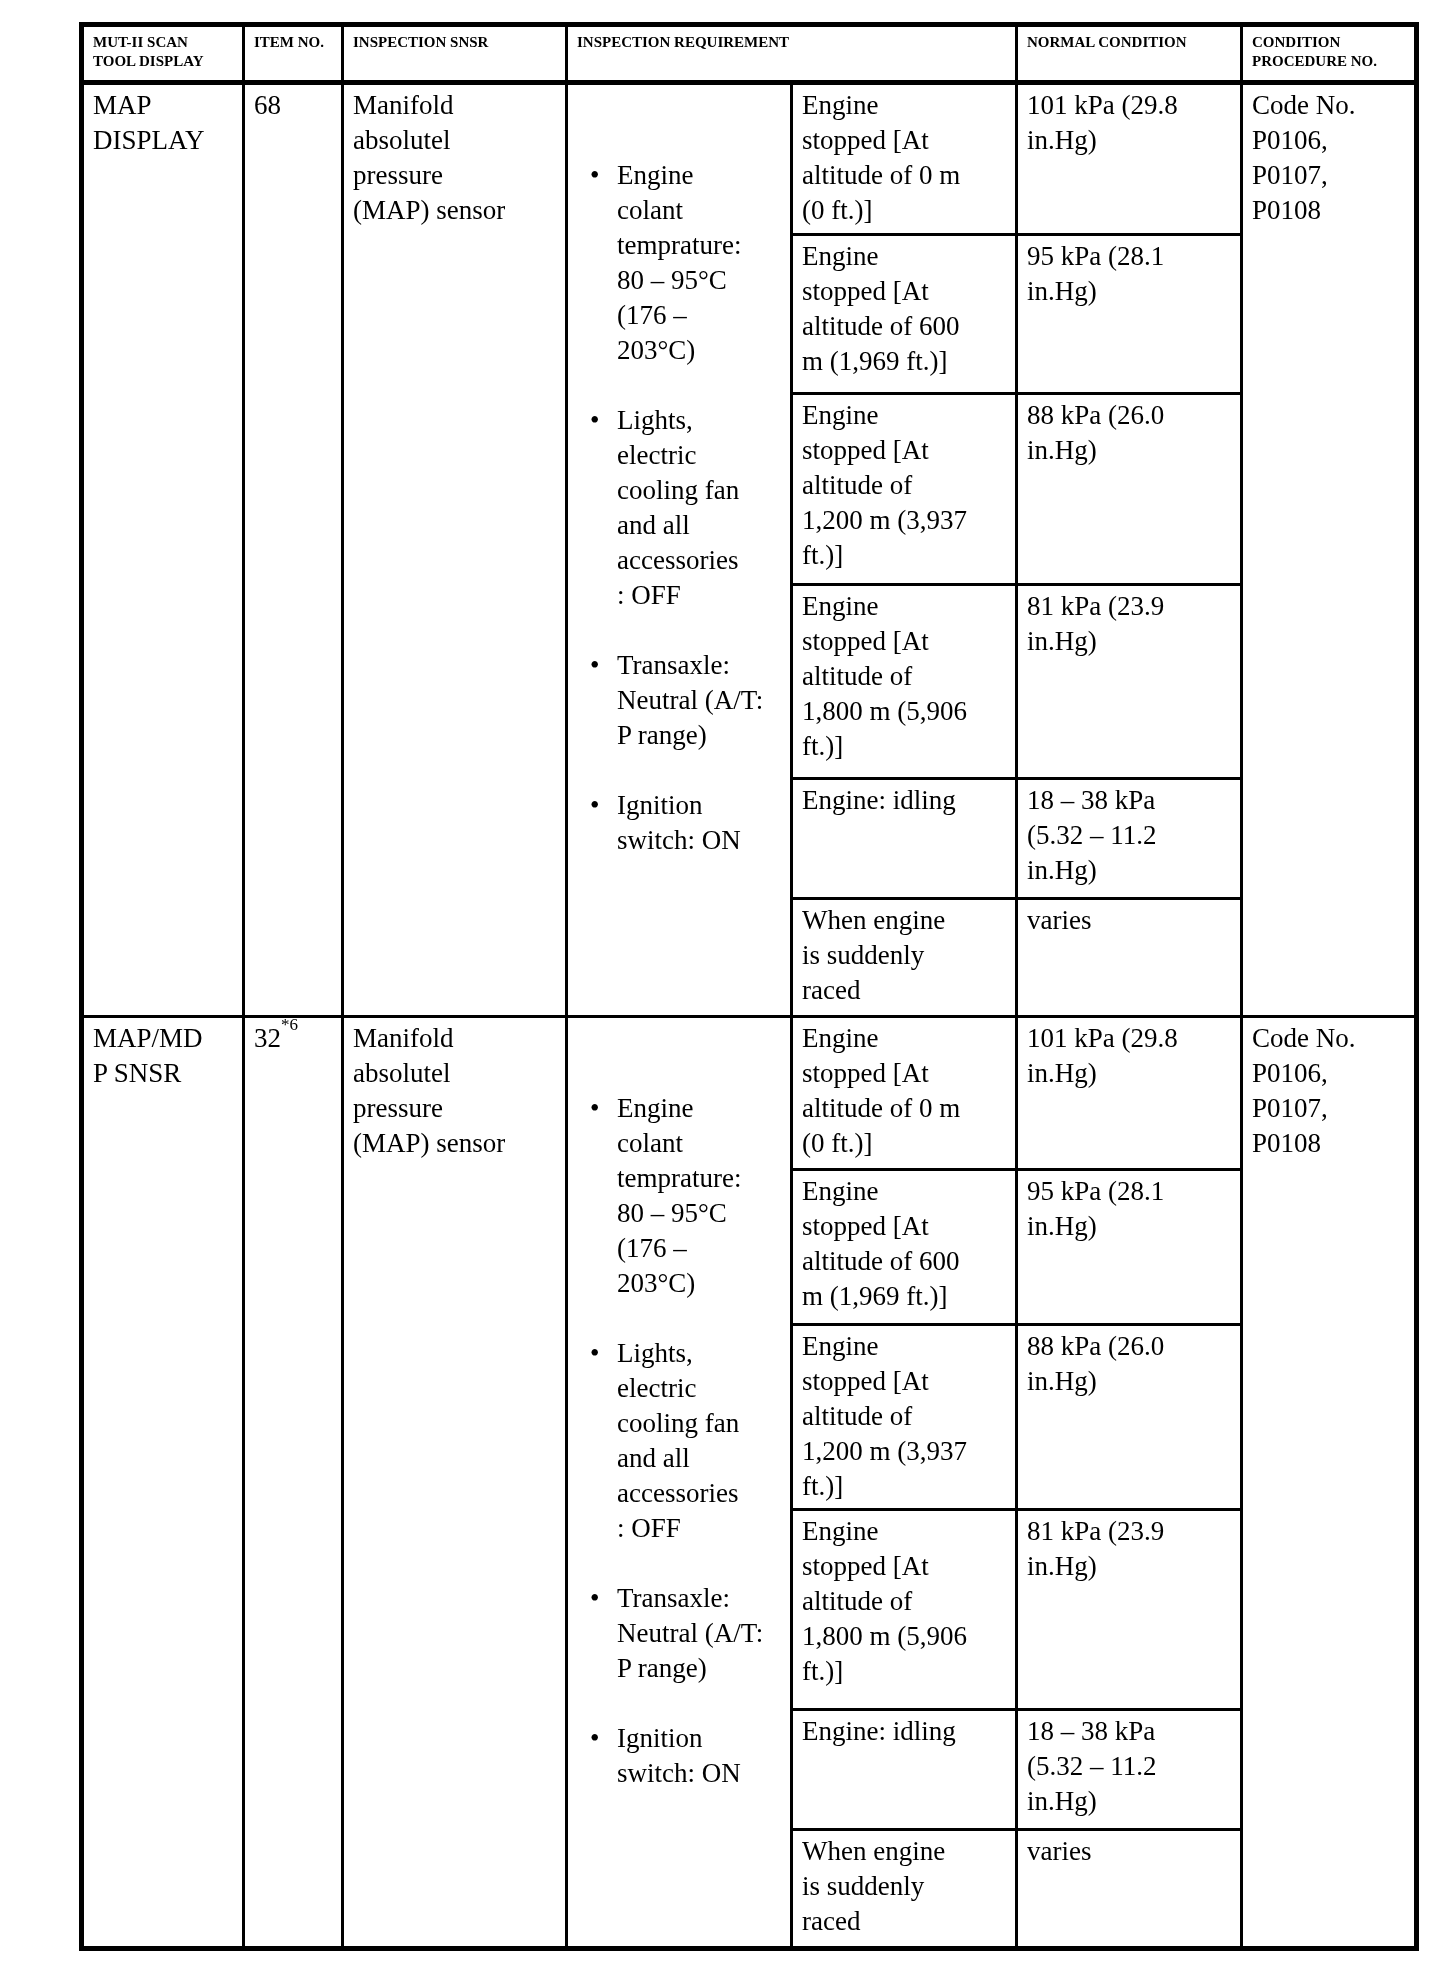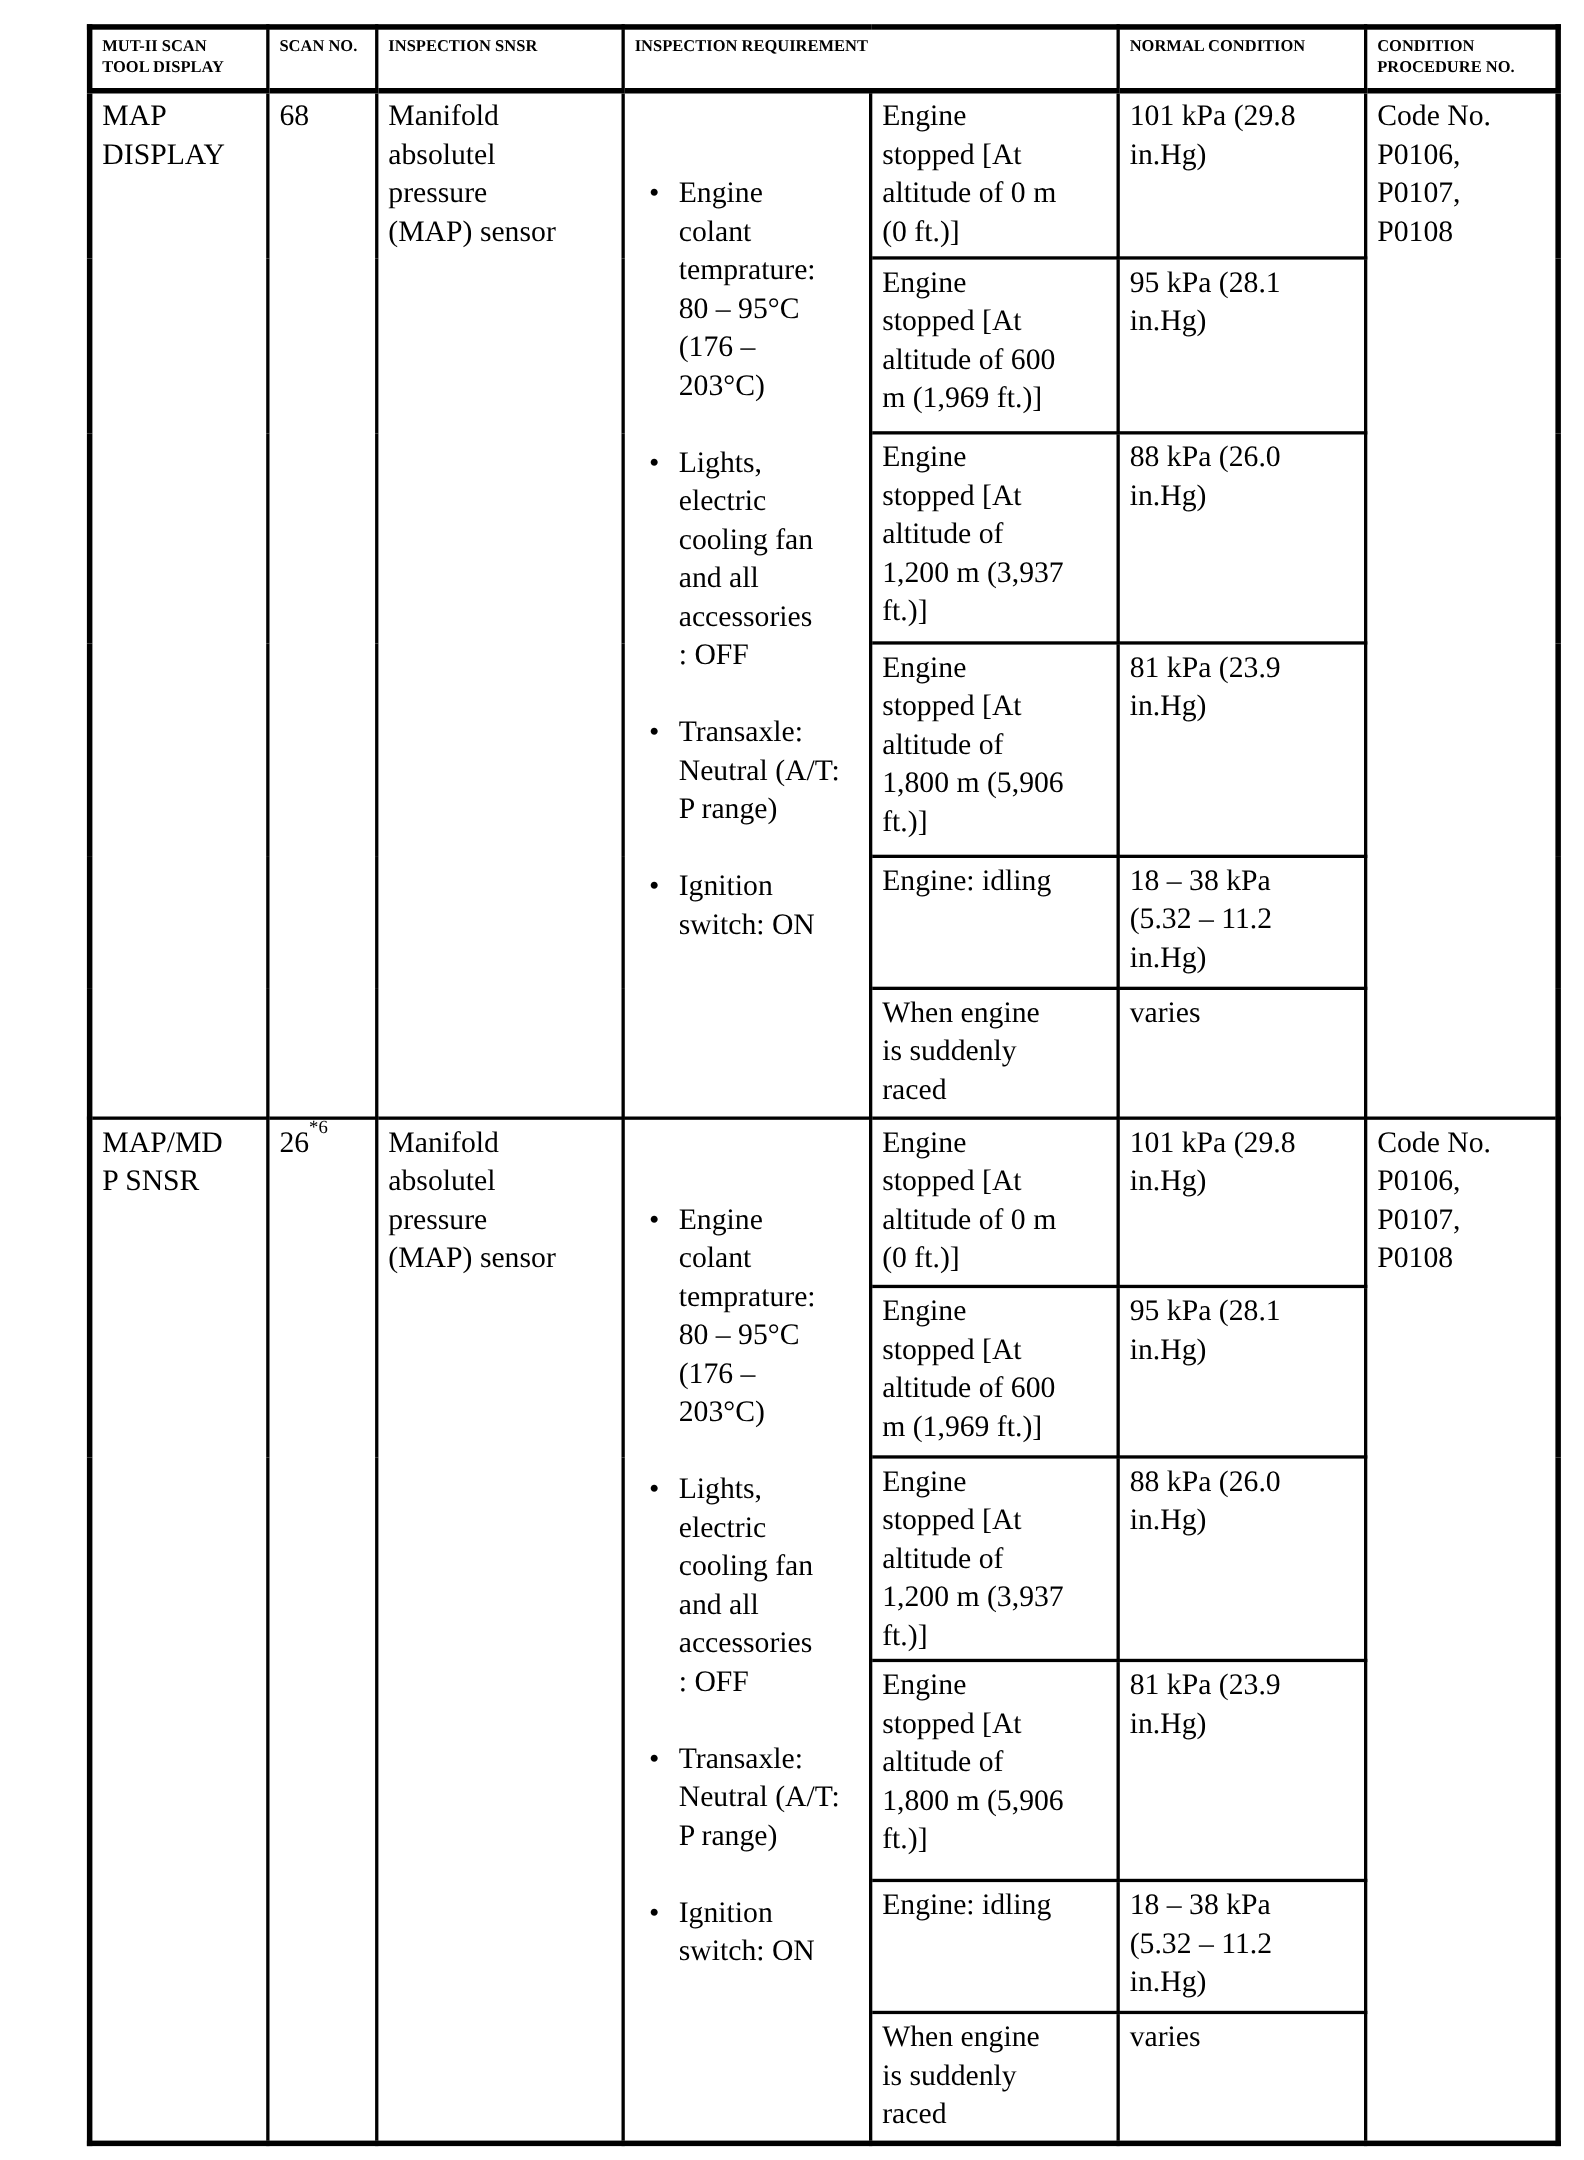--- a/index.html
+++ b/index.html
@@ -75,21 +75,21 @@
       <col style="width:225px">
       <col style="width:225px">
       <col style="width:225px">
       <col style="width:175px">
     </colgroup>
 
     <tbody>
         <tr>
       <th>MUT-II SCAN
 TOOL DISPLAY</th>
-      <th>SCAN NO.</th>
+      <th>ITEM NO.</th>
       <th>INSPECTION SNSR</th>
       <th colspan="2">INSPECTION REQUIREMENT</th>
       <th>NORMAL CONDITION</th>
       <th>CONDITION
 PROCEDURE NO.</th>
     </tr>
 
     <tr style="height:152px">
       <td rowspan="6">MAP
 DISPLAY</td>
@@ -165,21 +165,21 @@
     <tr style="height:118px">
       <td>When engine
 is suddenly
 raced</td>
       <td>varies</td>
     </tr>
 
     <tr style="height:153px">
       <td rowspan="6">MAP/MD
 P SNSR</td>
-      <td rowspan="6"><span>26</span><sup class="item-sup">*6</sup></td>
+      <td rowspan="6"><span>32</span><sup class="item-sup">*6</sup></td>
       <td rowspan="6">Manifold
 absolutel
 pressure
 (MAP) sensor</td>
       <td rowspan="6" class="req-cell">
         <ul class="req-list">
           <li><span class="bullet">•</span><span class="req-text">Engine
 colant
 temprature:
 80 – 95°C

